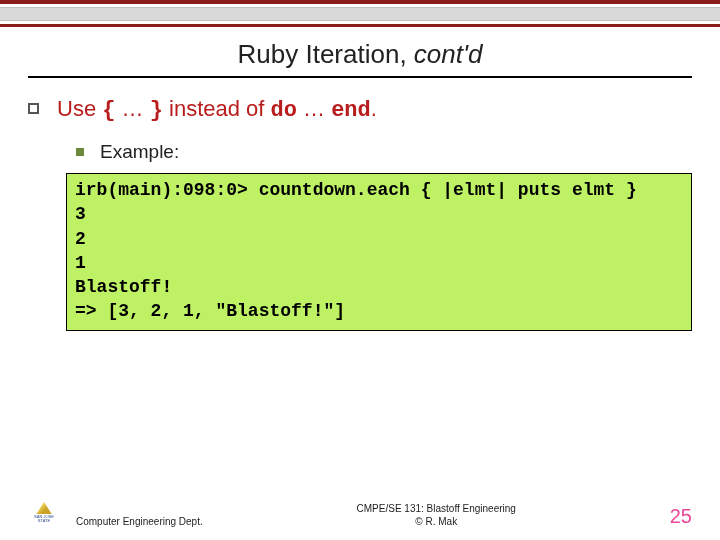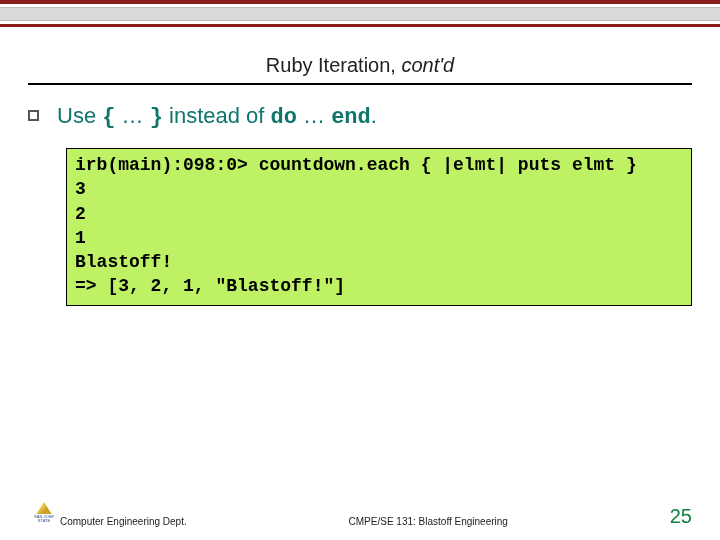--- a/index.html
+++ b/index.html
@@ -12,23 +12,23 @@
     overflow: hidden;
   }
   .top-bars {
     width: 100%;
   }
   .bar1 { height: 4px; background: #8a1c1c; }
   .bar2 { height: 14px; background: #d9d9d9; border-top: 1px solid #bfbfbf; border-bottom: 1px solid #bfbfbf; margin-top: 3px; }
   .bar3 { height: 3px; background: #8a1c1c; margin-top: 3px; }
   .title {
     text-align: center;
-    font-size: 20px;
+    font-size: 26px;
     color: #222;
-    margin-top: 27px;
+    margin-top: 12px;
     margin-bottom: 6px;
     font-weight: normal;
   }
   .title .italic { font-style: italic; }
   .title-underline {
     height: 2px; background: #000; margin: 0 28px 18px 28px;
   }
   .content {
     padding: 0 28px;
   }
@@ -39,21 +39,21 @@
   }
   .square-bullet {
     width: 11px; height: 11px;
     border: 2px solid #555;
     margin-top: 7px;
     margin-right: 18px;
     flex-shrink: 0;
   }
   .bullet-text {
     font-size: 22px;
-    color: #0f766e;
+    color: #b91c1c;
   }
   .mono { font-family: "Courier New", Courier, monospace; font-weight: bold; }
   .sub-row {
     display: flex;
     align-items: center;
     margin-left: 48px;
     margin-bottom: 10px;
   }
   .sub-square {
     width: 8px; height: 8px;
@@ -80,42 +80,42 @@
     padding: 0 28px;
     display: flex;
     align-items: flex-end;
     justify-content: space-between;
     font-size: 10px;
     color: #222;
   }
   .footer-left {
     display: flex;
     align-items: flex-end;
-    gap: 0;
+    gap: 16px;
   }
   .logo {
     width: 32px; height: 26px;
     position: relative;
     display: flex;
     flex-direction: column;
     align-items: center;
     justify-content: flex-start;
   }
   .logo-top {
     width: 22px; height: 12px;
     background: linear-gradient(135deg, #e7c94f 40%, #c9a227 60%);
     clip-path: polygon(15% 100%, 50% 0%, 85% 100%);
   }
   .logo-text {
     font-size: 4px; color: #2a4a8a; text-align: center; line-height: 1;
     margin-top: 1px;
   }
   .footer-col { line-height: 1.25; }
   .footer-center { text-align: center; flex: 1; }
-  .page-num { font-size: 20px; color: #15803d; }
+  .page-num { font-size: 20px; color: #ec4899; }
 </style>
 </head>
 <body>
 
 <div class="top-bars">
   <div class="bar1"></div>
   <div class="bar2"></div>
   <div class="bar3"></div>
 </div>
 
@@ -126,20 +126,24 @@
 
 <div class="content">
 
   <div class="bullet-row">
     <div class="square-bullet"></div>
     <div class="bullet-text">
       <span>Use </span><span class="mono">{</span><span> … </span><span class="mono">}</span><span> instead of </span><span class="mono">do</span><span> … </span><span class="mono">end</span><span>.</span>
     </div>
   </div>
 
+  <div class="sub-row">
+    <div class="sub-square"></div>
+    <div class="sub-text">Example:</div>
+  </div>
 
   <div class="code-box">irb(main):098:0&gt; countdown.each { |elmt| puts elmt }
 3
 2
 1
 Blastoff!
 =&gt; [3, 2, 1, "Blastoff!"]</div>
 
 </div>
 
@@ -148,15 +152,16 @@
     <div class="logo">
       <div class="logo-top"></div>
       <div class="logo-text">SAN JOSE STATE</div>
     </div>
     <div class="footer-col">
       <div>Computer Engineering Dept.</div>
     </div>
   </div>
   <div class="footer-col footer-center">
     <div>CMPE/SE 131: Blastoff Engineering</div>
+    <div>© R. Mak</div>
   </div>
   <div class="page-num">25</div>
 </div>
 
 </body></html>

